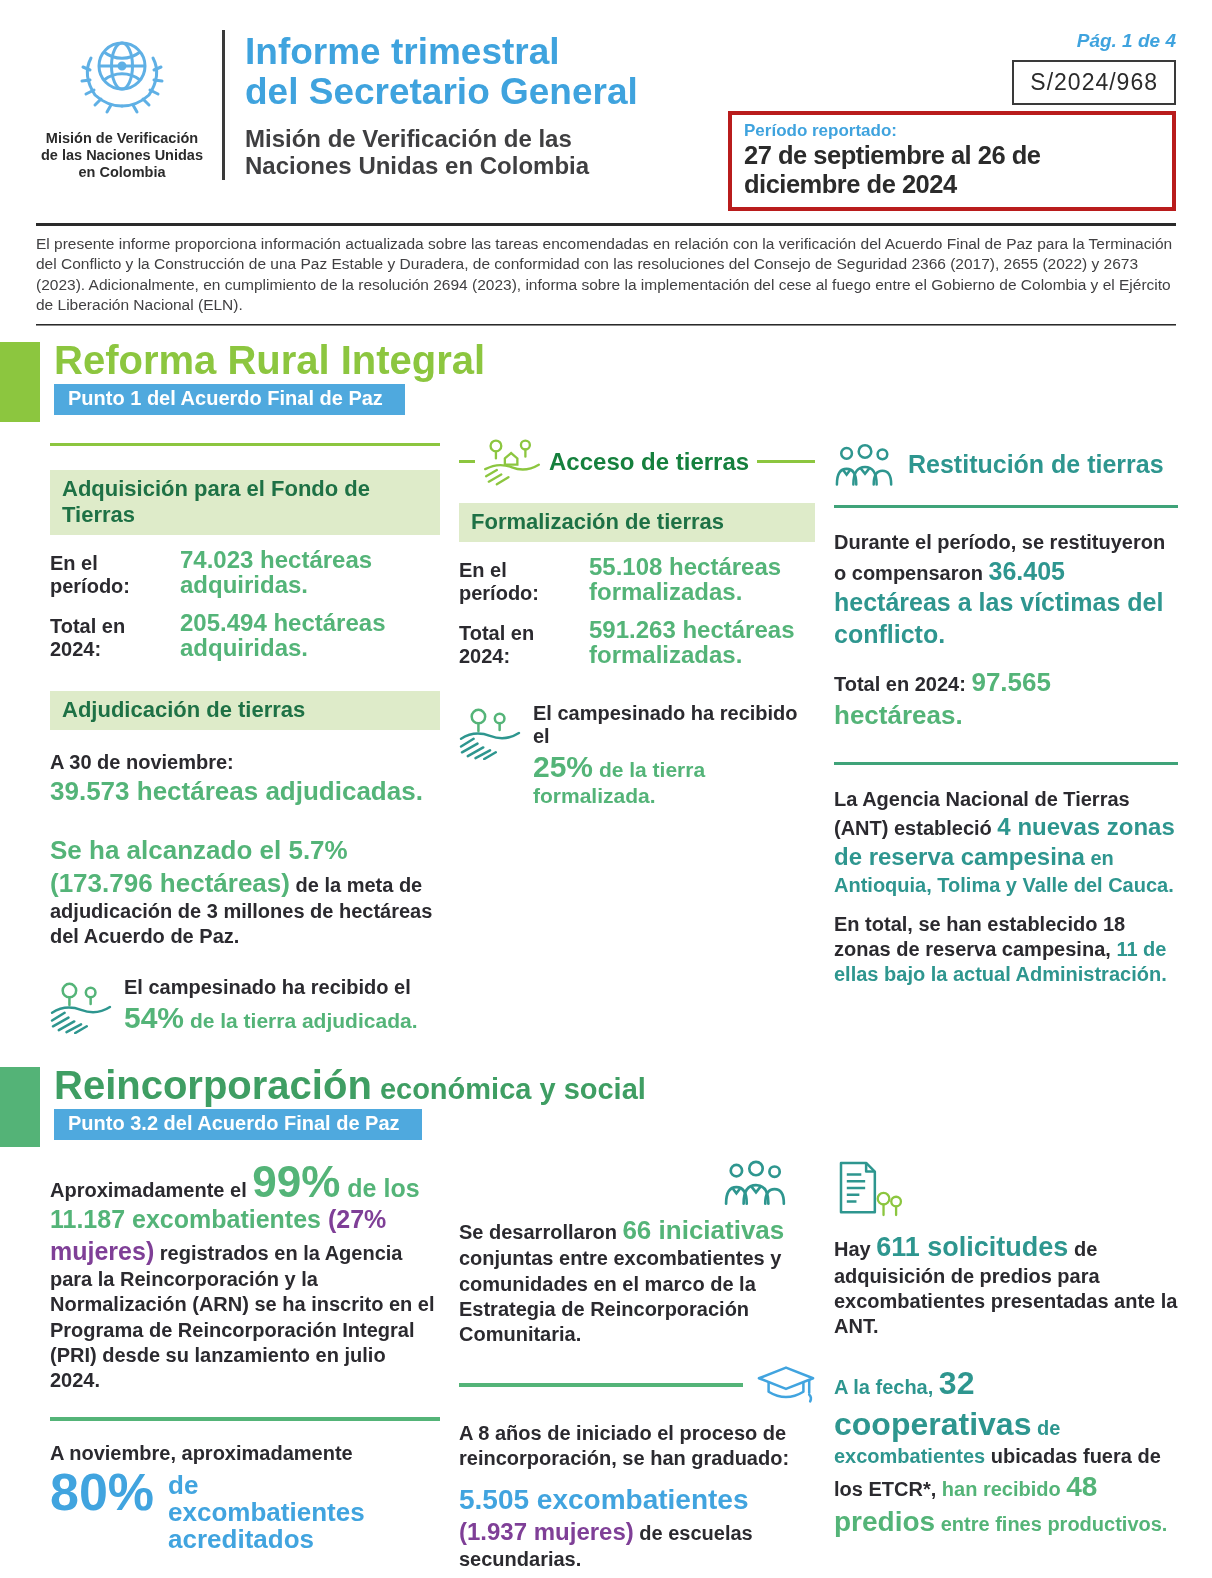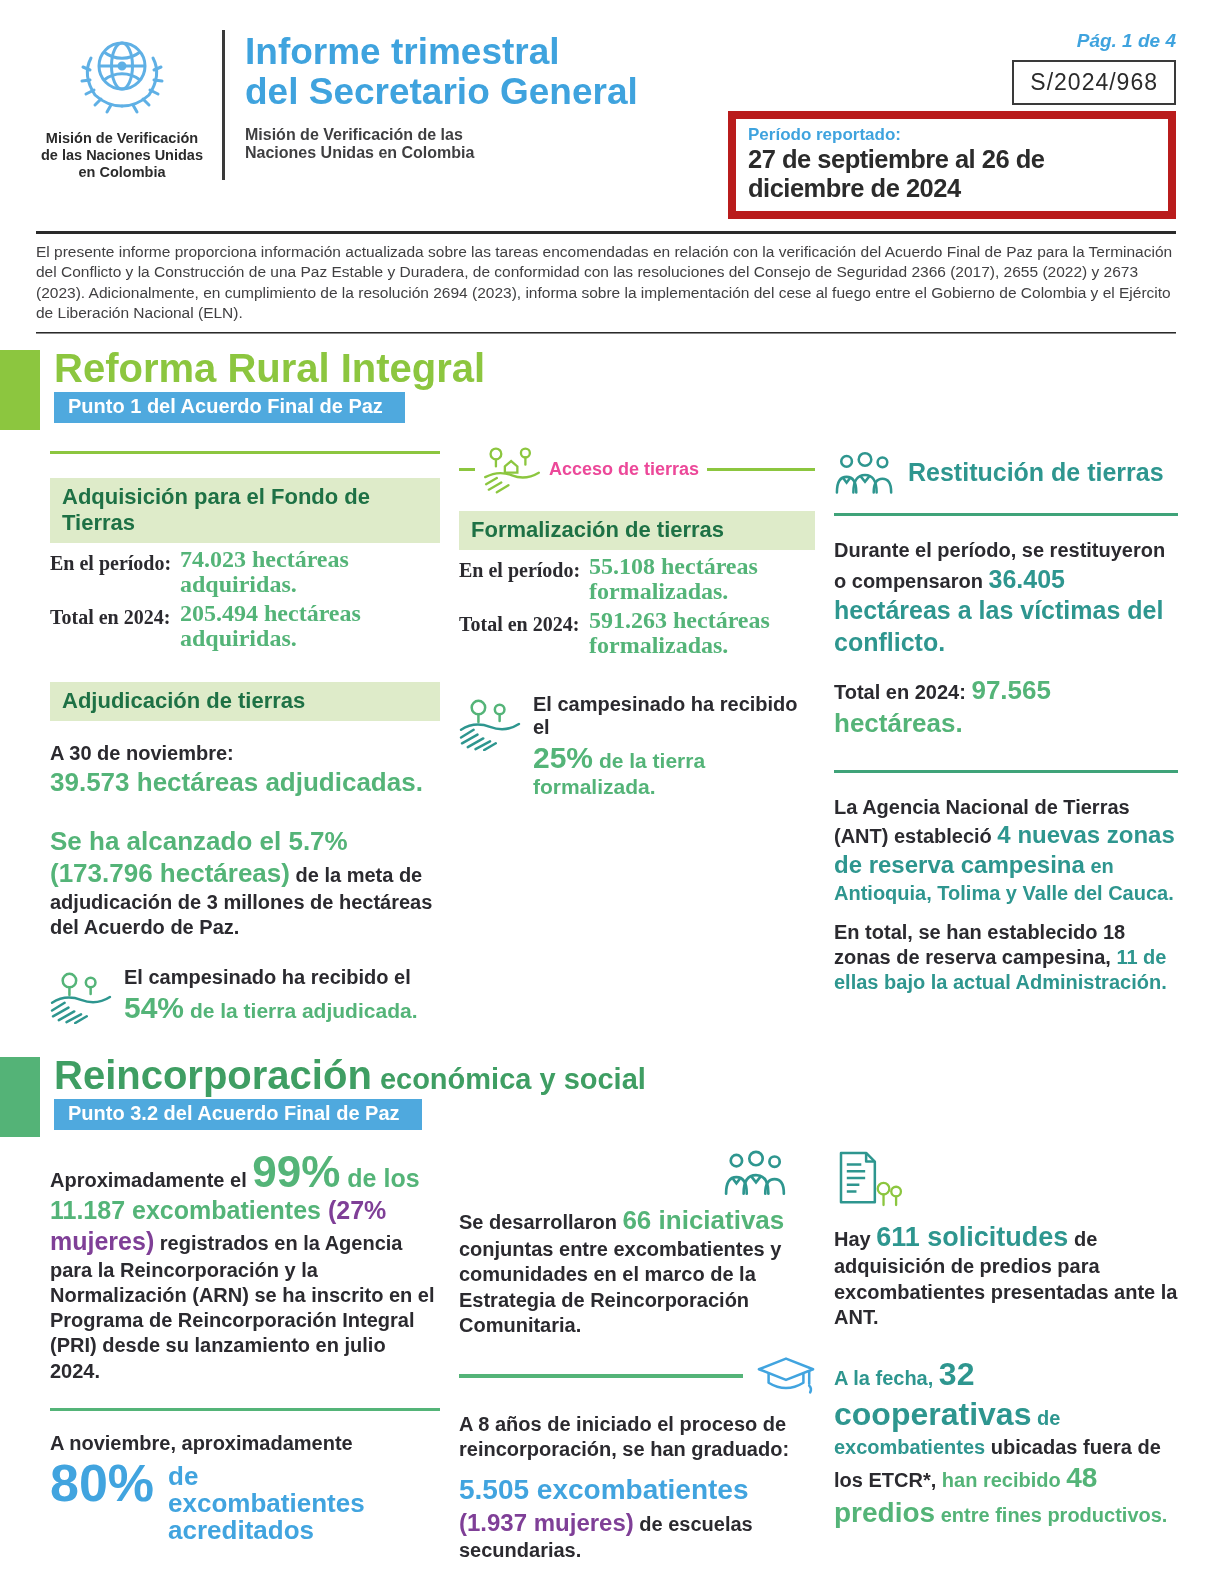--- a/index.html
+++ b/index.html
@@ -7,25 +7,25 @@
   .page { width:1212px; height:1578px; background:#fff; position:relative; overflow:hidden; }
 
   
   .hdr { display:flex; padding:26px 36px 0 36px; }
   .logo-block { width:172px; text-align:center; flex:none; }
   .logo-block svg { display:block; margin:0 auto; }
   .logo-cap { font-size:14.5px; font-weight:700; color:#2b2b2b; line-height:1.18; margin-top:4px; }
   .vline { width:3px; background:#3a3a3a; height:150px; margin:4px 20px 0 14px; flex:none; }
   .title-block { padding-top:6px; }
   .h-title { font-size:37px; font-weight:700; color:#3fa3de; line-height:1.08; }
-  .h-sub { font-size:16px; font-weight:700; color:#3f3f41; line-height:1.12; margin-top:14px; }
+  .h-sub { font-size:24px; font-weight:700; color:#3f3f41; line-height:1.12; margin-top:14px; }
   .meta-block { margin-left:auto; width:448px; text-align:right; padding-top:4px; }
   .pag { font-size:19px; font-weight:700; font-style:italic; color:#3fa3de; }
   .code-box { display:inline-block; border:2px solid #3a3a3a; padding:7px 16px; font-size:23px; color:#2b2b2b; letter-spacing:1px; margin-top:8px; }
-  .period-box { border:8px solid #b91c1c; padding:6px 12px 8px 12px; text-align:left; margin-top:6px; }
+  .period-box { border:4px solid #b91c1c; padding:6px 12px 8px 12px; text-align:left; margin-top:6px; }
   .period-label { font-size:17px; font-weight:700; color:#3fa3de; }
   .period-value { font-size:25.5px; font-weight:700; color:#2b2b2b; letter-spacing:-0.5px; }
 
   .rule { height:3px; background:#2a2a2a; margin:12px 36px 0 36px; }
   .intro { margin:8px 36px 0 36px; font-size:15.5px; color:#414042; line-height:1.32; }
   .rule2 { height:2px; background:#2a2a2a; margin:8px 36px 0 36px; border-bottom:1px solid #8a8a8a; }
 
   
   .sec-hdr { position:relative; margin-top:14px; }
   .sec-block { position:absolute; left:0; top:2px; width:40px; height:80px; }
@@ -43,33 +43,33 @@
   
   .grid { display:grid; grid-template-columns:390px 356px 344px; gap:19px; padding:14px 34px 0 50px; }
   .para { font-size:20px; font-weight:700; color:#2b2a2f; line-height:1.26; }
   .green { color:#54b478; } .teal { color:#2e968f; } .purple { color:#7f3f97; }
   .blue { color:#41a4df; } .lime { color:#8cc63f; }
   .sz24{font-size:24px;} .sz25{font-size:25px;} .sz26{font-size:26px;} .sz27{font-size:27px;}
   .sz28{font-size:28px;} .sz32{font-size:32px;} .sz44{font-size:44px; line-height:1;} .sz52{font-size:52px; line-height:.95;}
 
   .green-line { height:3px; background:#8cc63f; margin:14px 0 24px 0; }
   .box-title { background:#deebc9; color:#1e7145; font-size:22px; font-weight:700; padding:6px 10px 7px 12px; width:100%; }
-  .stat-row { display:flex; margin-top:4px;font-family:Liberation Serif, serif; }
+  .stat-row { display:flex; margin-top:12px; }
   .stat-label { font-size:20px; font-weight:700; color:#2b2a2f; width:130px; flex:none; padding-top:5px; }
   .stat-value { font-size:24px; font-weight:700; color:#54b478; line-height:1.05; }
   .farmer { display:flex; gap:12px; margin-top:26px; align-items:flex-start; }
   .farmer svg { flex:none; margin-top:4px; }
   .farmer-l1 { font-size:20px; font-weight:700; color:#2b2a2f; }
   .farmer-l2 { font-size:21px; font-weight:700; color:#54b478; margin-top:2px; }
   .farmer-l2 .pct { font-size:30px; }
 
   .access-hdr { display:flex; align-items:center; gap:8px; margin-top:8px; }
   .access-hdr::before { content:""; width:16px; height:3px; background:#8cc63f; }
   .access-hdr::after { content:""; flex:1; height:3px; background:#8cc63f; }
-  .access-title { font-size:18px; font-weight:700; color:#ec4899; white-space:nowrap; }
+  .access-title { font-size:24px; font-weight:700; color:#15803d; white-space:nowrap; }
 
   .rest-hdr { display:flex; align-items:center; gap:12px; margin-top:14px; }
   .rest-title { font-size:25px; font-weight:700; color:#2e968f; }
   .teal-div { height:3.5px; background:#3fa379; margin:18px 0 22px 0; }
 
   .g2-div { height:3.5px; background:#54b478; }
   .div-row { display:flex; align-items:center; gap:14px; }
   .div-row .line { flex:1; height:3.5px; background:#54b478; }
 
   .pct80-row { display:flex; gap:14px; align-items:flex-start; margin-top:2px; }

